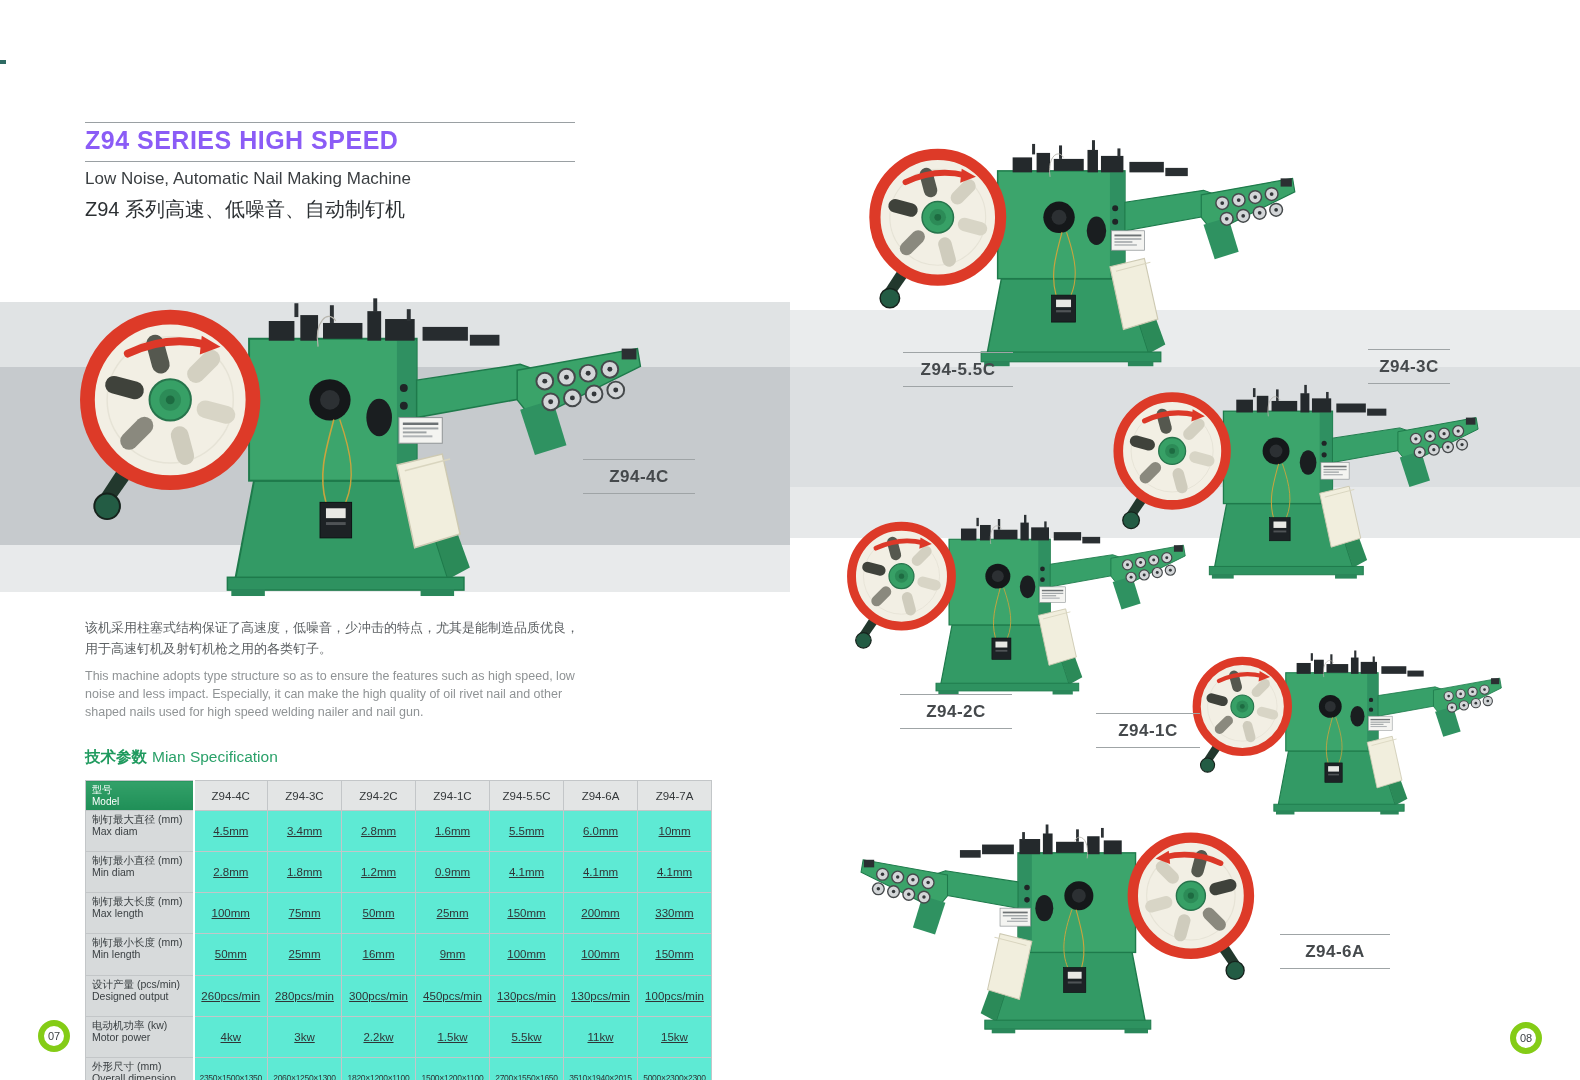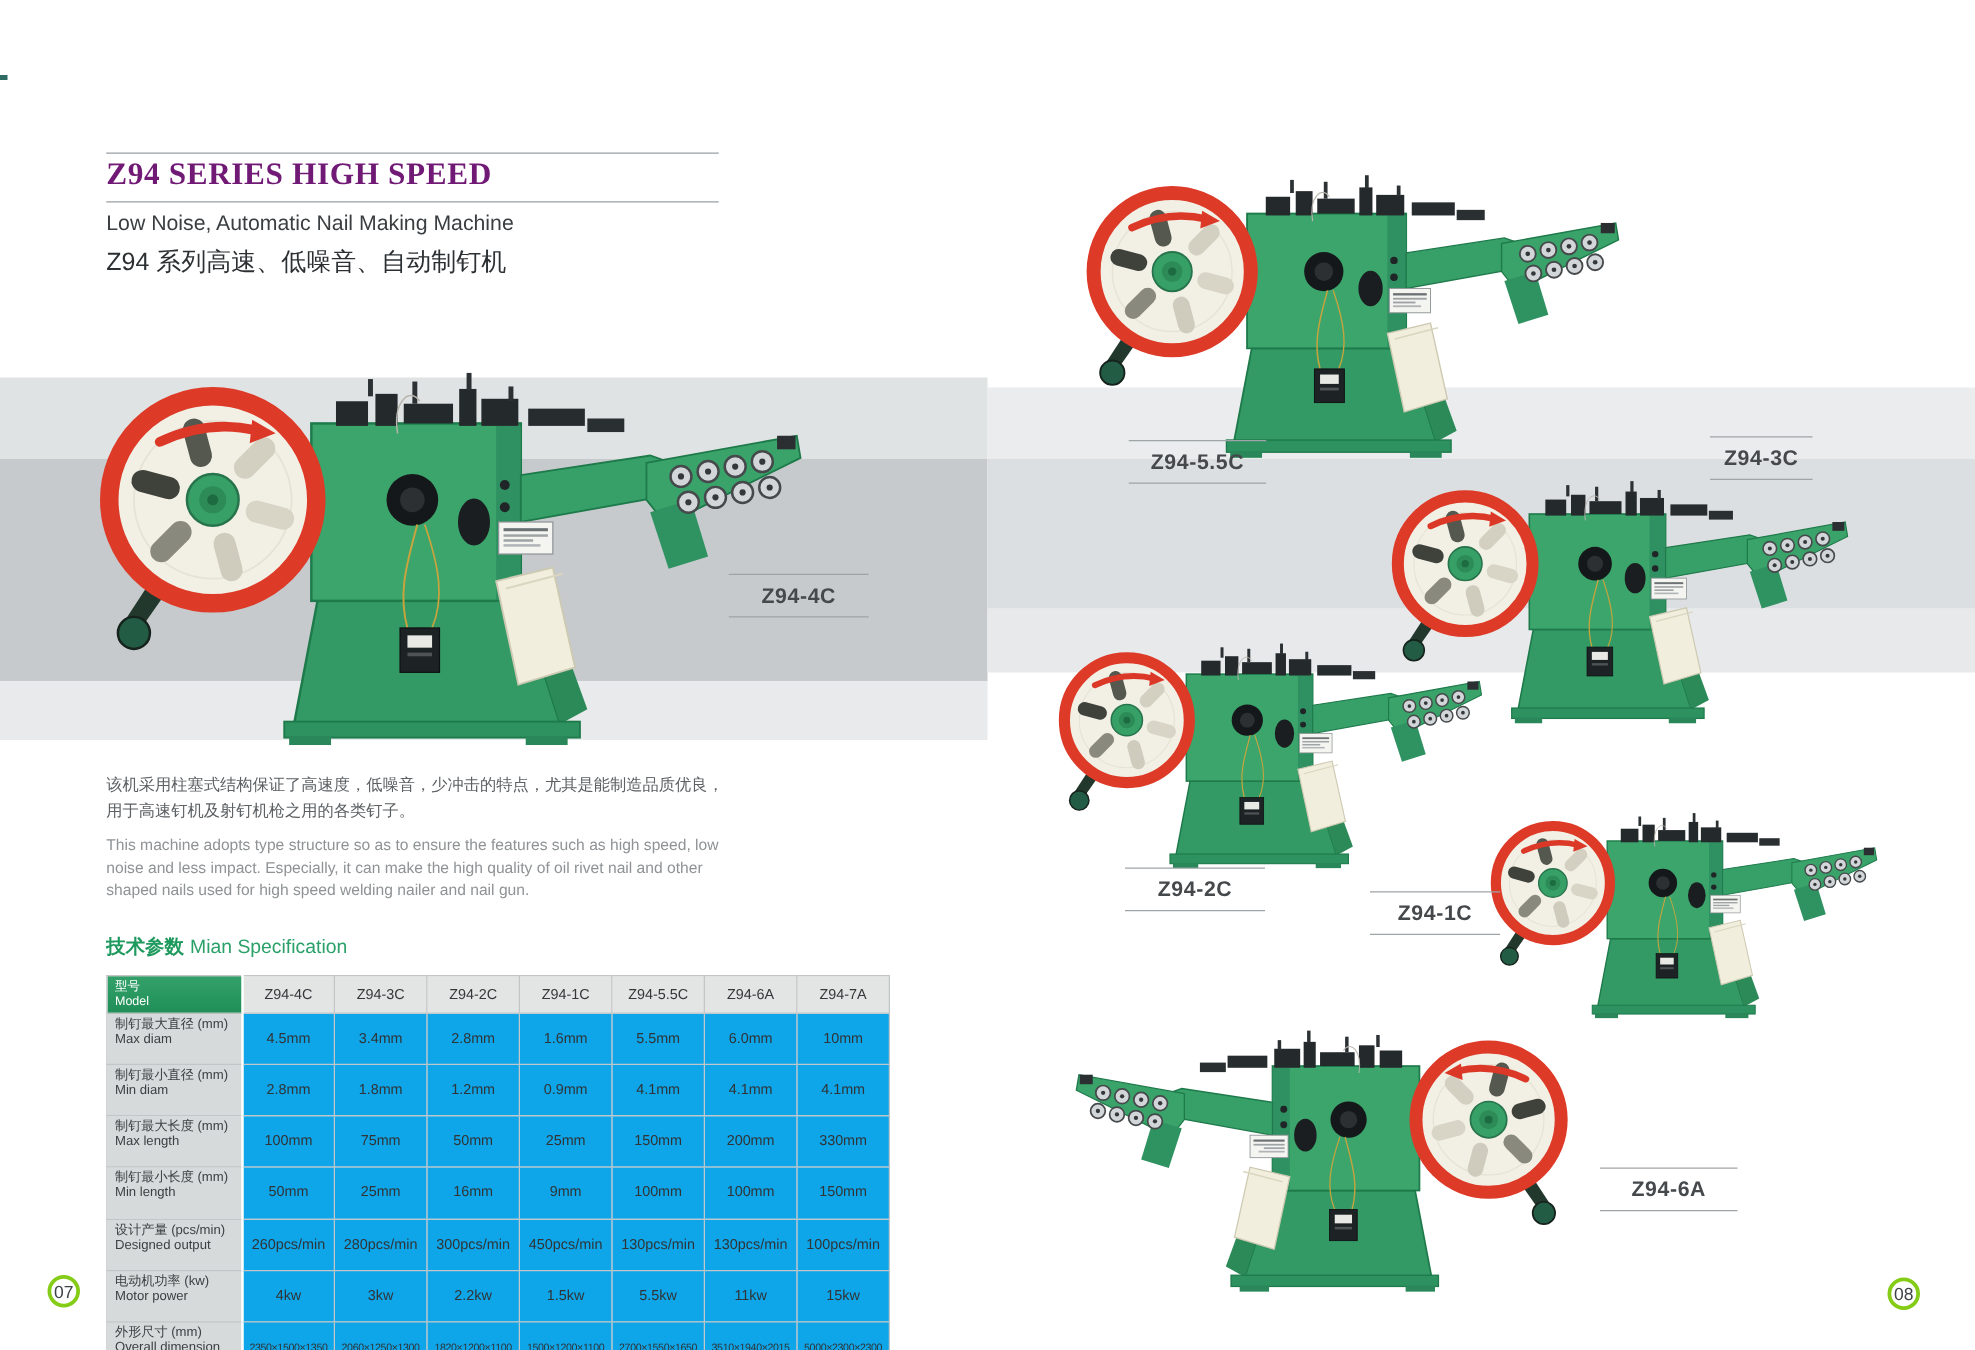--- a/index.html
+++ b/index.html
@@ -14,22 +14,22 @@
   .band-l1{left:0;top:302px;width:790px;height:65px;background:#e0e3e4;}
   .band-l2{left:0;top:367px;width:790px;height:178px;background:#c6cacd;}
   .band-l3{left:0;top:545px;width:790px;height:47px;background:#e8eaeb;}
   .band-r1{left:790px;top:310px;width:790px;height:57px;background:#eaeced;}
   .band-r2{left:790px;top:367px;width:790px;height:120px;background:#dcdfe1;}
   .band-r3{left:790px;top:487px;width:790px;height:51px;background:#e7e9ea;}
   .edge-mark{left:0;top:60px;width:6px;height:4px;background:#2e6b63;}
 
   
   .rule{position:absolute;height:1px;background:#9aa0a3;z-index:4;}
-  #title{left:85px;top:126px;width:500px;font-family:Liberation Serif, serif;
-    font-size:25px;font-weight:bold;letter-spacing:0.5px;color:#701a75;z-index:4;}
+  #title{left:85px;top:126px;width:500px;font-family:Liberation Sans, sans-serif;
+    font-size:25px;font-weight:bold;letter-spacing:0.5px;color:#8b5cf6;z-index:4;}
   #subtitle-en{left:85px;top:169px;width:500px;font-size:17px;color:#3a3e41;z-index:4;}
   #subtitle-zh{left:85px;top:196px;width:500px;font-size:20px;color:#2c3033;z-index:4;}
 
   
   .para{position:absolute;z-index:4;}
   #para-zh{left:85px;top:617px;width:502px;font-size:13px;line-height:1.65;color:#5d6164;}
   #para-en{left:85px;top:667px;width:505px;font-size:12.5px;line-height:1.45;color:#8f9395;}
 
   
   #spec-title{left:85px;top:747px;z-index:4;font-size:15.5px;}
@@ -38,36 +38,36 @@
 
   
   #spec-table{left:85px;top:780px;z-index:4;border-collapse:collapse;table-layout:fixed;
     width:626px;background:#fff;border:1px solid #b9bcbe;}
   #spec-table td{border:1px solid #c3c6c8;padding:0;vertical-align:middle;}
   #spec-table .hdr-model{background:linear-gradient(#33a169,#1f8f57);color:#fff;
     font-size:10px;line-height:1.15;padding:3px 16px 3px 6px;border-right:2px solid #fff;}
   #spec-table .hdr-cell{background:#e3e5e5;color:#34383a;font-size:11.5px;text-align:center;height:27px;}
   #spec-table .lbl{background:#d7dadb;color:#3b4043;font-size:10.5px;line-height:1.15;
     padding:2px 0 14px 6px;border-right:2px solid #fff;}
-  #spec-table .val{background:#0ea5e9;color:#303436;font-size:11.5px;text-align:center;height:24px;}
+  #spec-table .val{background:#5eead4;color:#303436;font-size:11.5px;text-align:center;height:24px;text-decoration:underline;}
   #spec-table .val.small{font-size:8.5px;letter-spacing:-0.3px;}
 
   
   .mlabel{position:absolute;z-index:6;text-align:center;color:#45494c;font-weight:bold;
     font-size:17px;border-top:1px solid #9fa4a6;border-bottom:1px solid #9fa4a6;
     padding:7px 0 6px 0;letter-spacing:0.5px;}
 
   
   .machine{position:absolute;z-index:3;}
   .machine svg{width:100%;height:100%;display:block;}
   .machine.mirrored svg{transform:scaleX(-1);}
 
   
-  .pageno{position:absolute;z-index:6;width:20px;height:20px;border:3px solid #84cc16;
-    border-radius:50%;font-size:14px;color:#3e4346;display:flex;align-items:center;
+  .pageno{position:absolute;z-index:6;width:20px;height:20px;border:6px solid #84cc16;
+    border-radius:50%;font-size:11px;color:#3e4346;display:flex;align-items:center;
     justify-content:center;background:transparent;}
 </style>
 </head>
 <body>
 
 <svg width="0" height="0" style="position:absolute">
   <defs>
     <g id="machine-art">
 
       <polygon points="60,200 70,214 42,254 30,246" fill="#22382d"></polygon>

